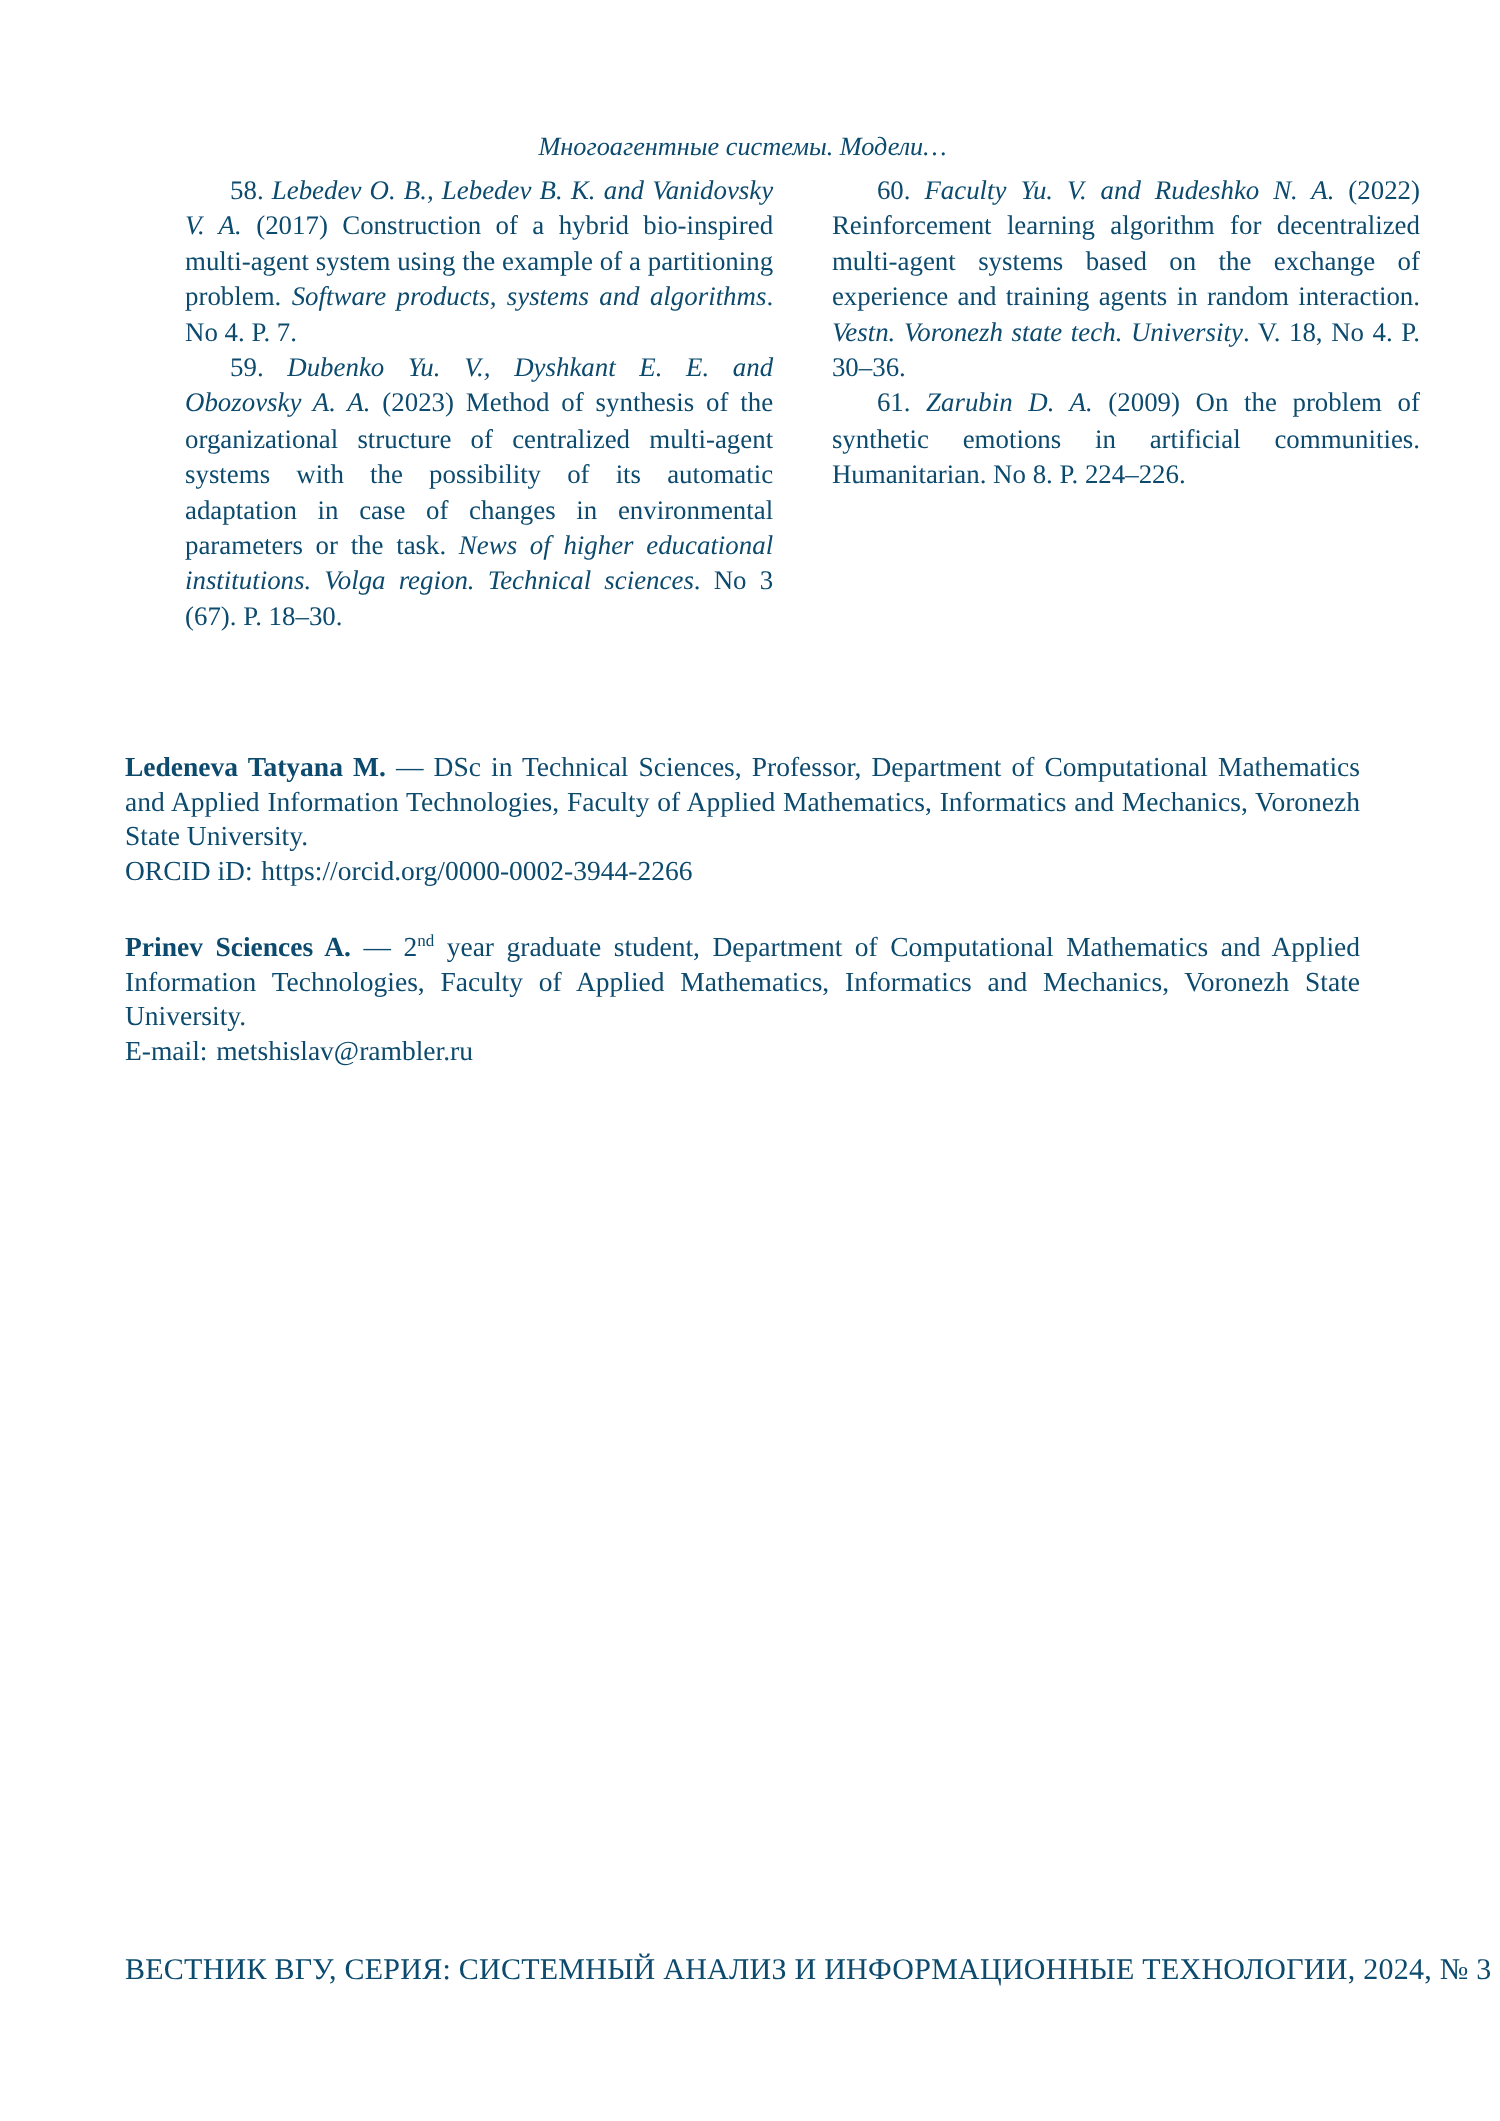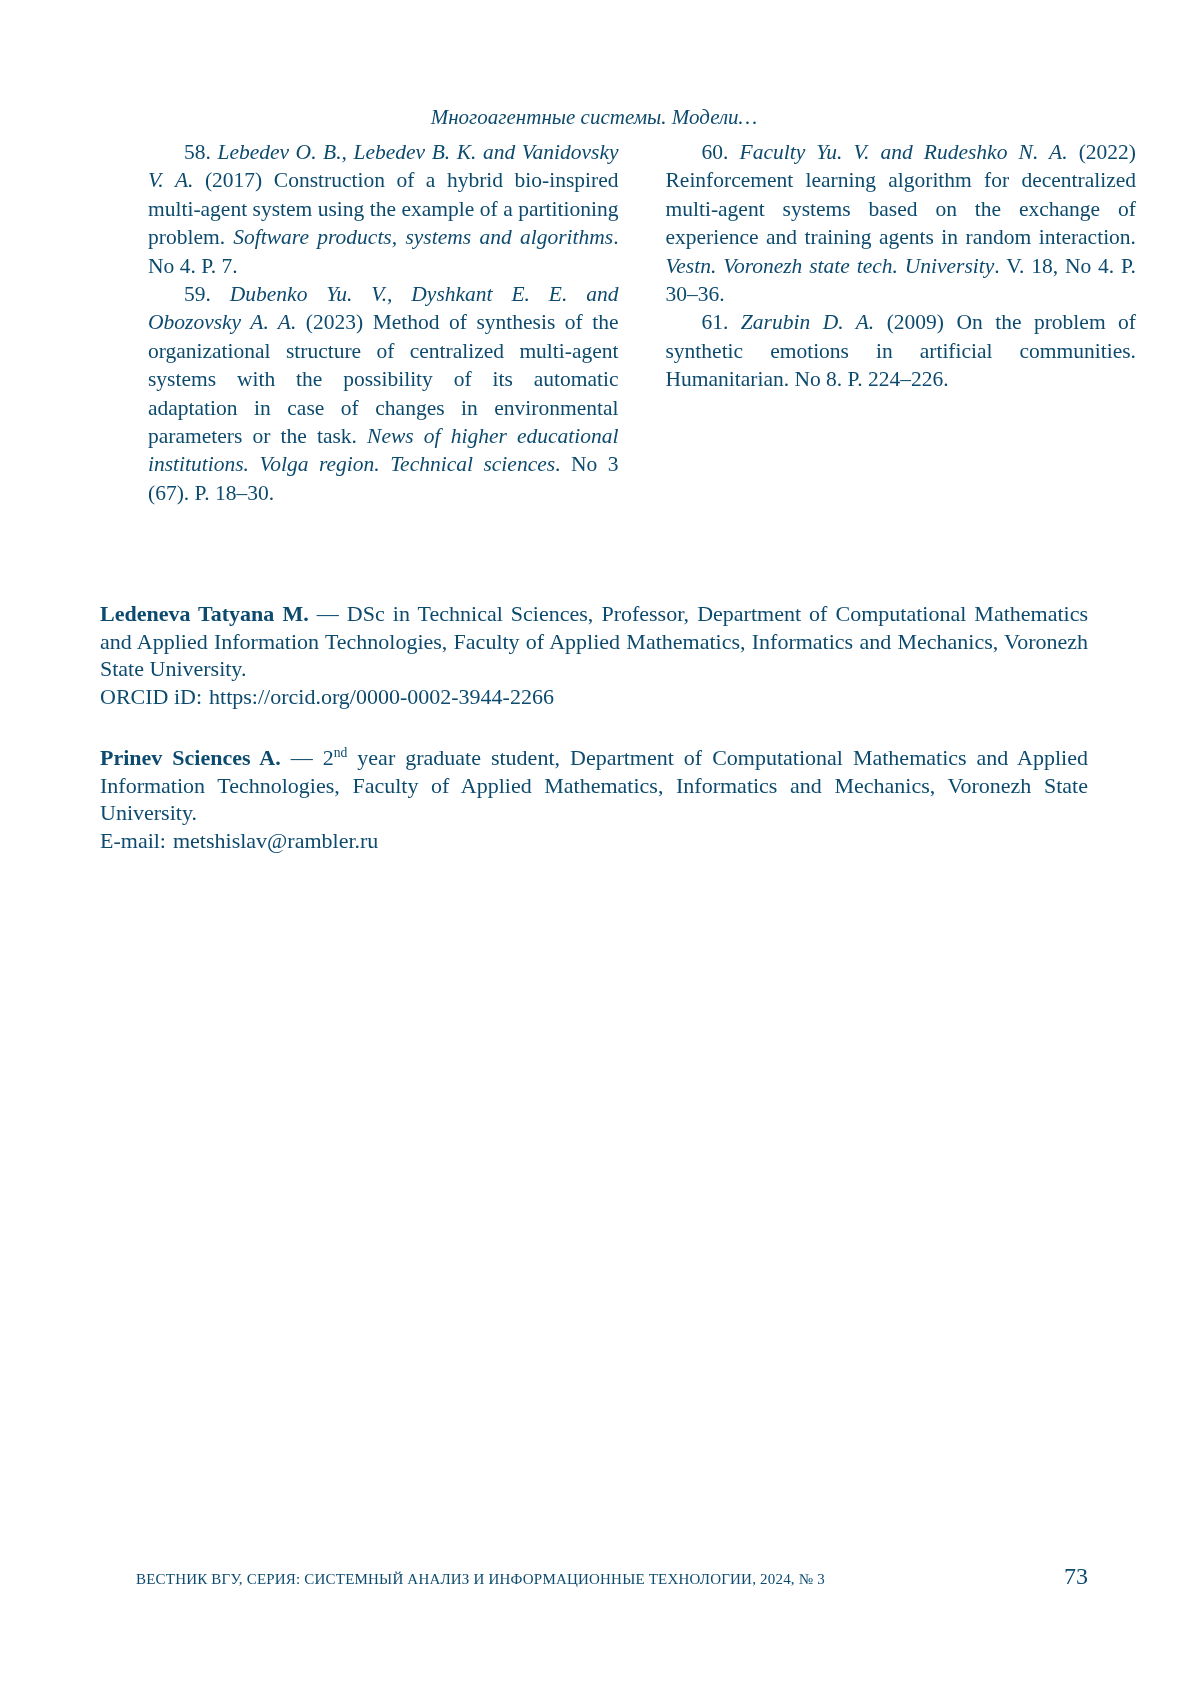--- a/index.html
+++ b/index.html
@@ -60,24 +60,23 @@
   .footer {
     position: absolute;
     top: 1563px;
     left: 100px;
     width: 988px;
     display: flex;
     align-items: baseline;
     justify-content: space-between;
   }
   .journal-line {
-    font-size: 15px;
+    font-size: 24px;
     letter-spacing: 0.2px;
     white-space: nowrap;
-    margin-left: 36px;
   }
   .page-number {
     font-size: 24px;
     margin-left: 16px;
   }
 </style>
 </head>
 <body>
 
 <div class="page">

